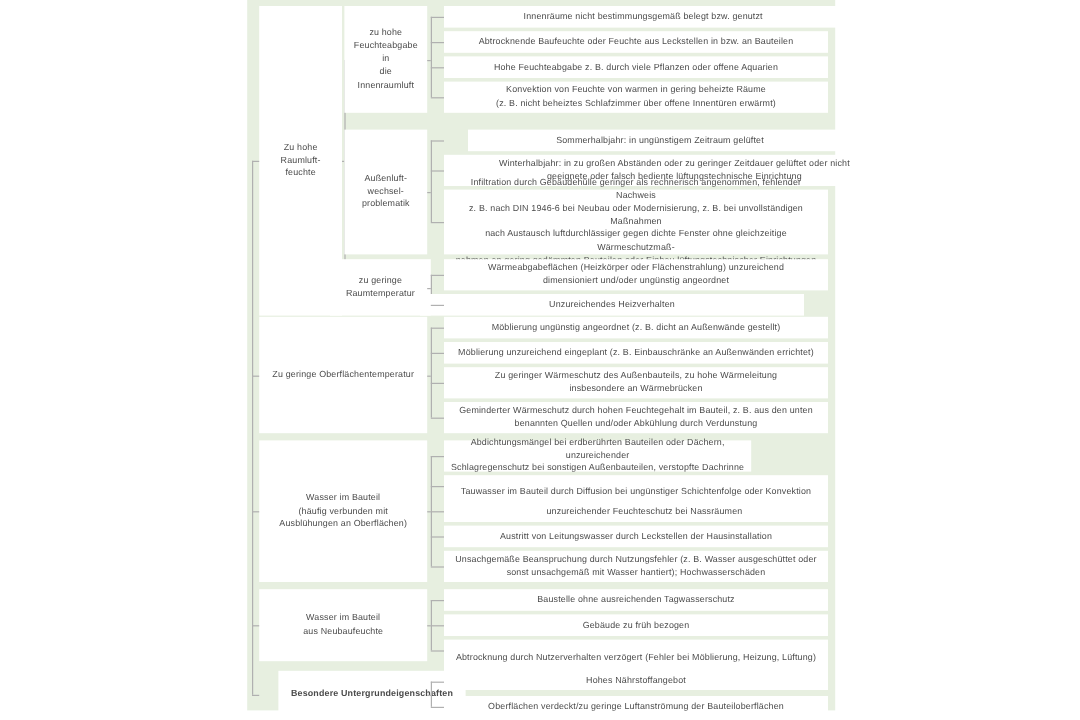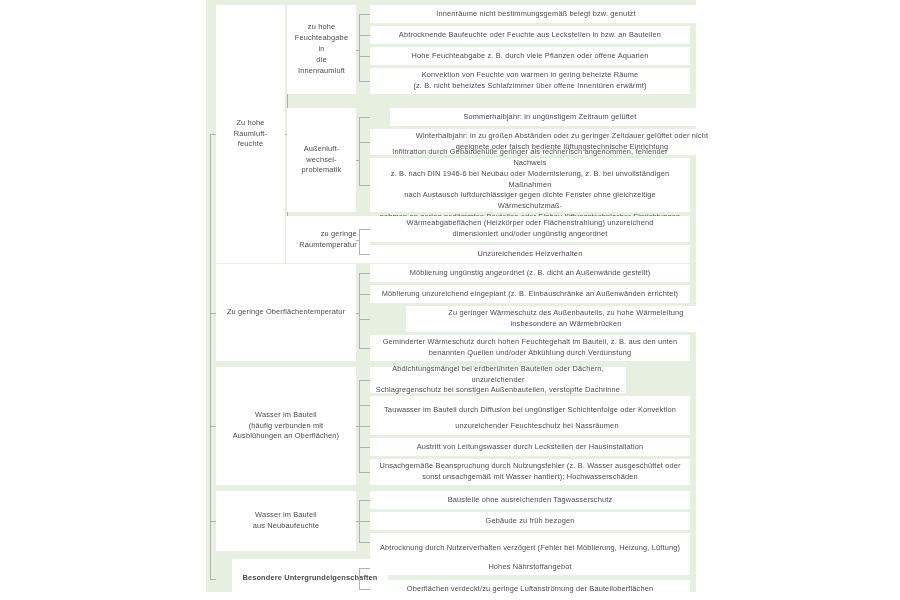--- a/index.html
+++ b/index.html
@@ -72,37 +72,37 @@
       <div class="box lvl2" style="left: 287px; top: 108px; width: 69px; height: 104px;">Außenluft-<br>wechsel-<br>problematik</div>
       <div class="ln h" style="left: 287px; top: 160px; width: 0px; height: 1px;"></div>
       <div class="ln v" style="left: 359px; top: 117px; width: 1px; height: 68px;"></div>
       <div class="ln h" style="left: 356px; top: 160px; width: 3px; height: 1px;"></div>
       <div class="box lvl3" style="left: 370px; top: 108px; width: 320px; height: 18px; margin-left: 20px;">Sommerhalbjahr: in ungünstigem Zeitraum gelüftet</div>
       <div class="ln h" style="left: 359px; top: 117px; width: 11px; height: 1px;"></div>
       <div class="box lvl3" style="left: 370px; top: 129px; width: 384px; height: 26px;">Winterhalbjahr: in zu großen Abständen oder zu geringer Zeitdauer gelüftet oder nicht<br>geeignete oder falsch bediente lüftungstechnische Einrichtung</div>
       <div class="ln h" style="left: 359px; top: 142px; width: 11px; height: 1px;"></div>
       <div class="box lvl3" style="left: 370px; top: 158px; width: 320px; height: 54px;">Infiltration durch Gebäudehülle geringer als rechnerisch angenommen, fehlender Nachweis<br>z. B. nach DIN 1946-6 bei Neubau oder Modernisierung, z. B. bei unvollständigen Maßnahmen<br>nach Austausch luftdurchlässiger gegen dichte Fenster ohne gleichzeitige Wärmeschutzmaß-<br>nahmen an gering gedämmten Bauteilen oder Einbau lüftungstechnischer Einrichtungen</div>
       <div class="ln h" style="left: 359px; top: 185px; width: 11px; height: 1px;"></div>
-      <div class="box lvl2" style="left: 286px; top: 216px; width: 84px; height: 47px; text-align: right;">zu geringe<br>Raumtemperatur</div>
+      <div class="box lvl2" style="left: 275px; top: 216px; width: 84px; height: 47px;">zu geringe<br>Raumtemperatur</div>
       <div class="ln h" style="left: 287px; top: 239.5px; width: 0px; height: 1px;"></div>
       <div class="ln v" style="left: 359px; top: 229px; width: 1px; height: 25px;"></div>
       <div class="ln h" style="left: 356px; top: 239.5px; width: 3px; height: 1px;"></div>
       <div class="box lvl3" style="left: 370px; top: 216px; width: 320px; height: 26px;">Wärmeabgabeflächen (Heizkörper oder Flächenstrahlung) unzureichend<br>dimensioniert und/oder ungünstig angeordnet</div>
       <div class="ln h" style="left: 359px; top: 229px; width: 11px; height: 1px;"></div>
-      <div class="box lvl3" style="left: 370px; top: 245px; width: 320px; height: 18px;">Unzureichendes Heizverhalten</div>
+      <div class="box lvl3" style="left: 350px; top: 245px; width: 320px; height: 18px;">Unzureichendes Heizverhalten</div>
       <div class="ln h" style="left: 359px; top: 254px; width: 11px; height: 1px;"></div>
       <div class="box lvl1 wide" style="left: 216px; top: 264px; width: 140px; height: 97px;">Zu geringe Oberflächentemperatur</div>
       <div class="ln h" style="left: 210px; top: 312.5px; width: 6px; height: 1px;"></div>
       <div class="ln v" style="left: 359px; top: 273px; width: 1px; height: 75px;"></div>
       <div class="ln h" style="left: 356px; top: 312.5px; width: 3px; height: 1px;"></div>
       <div class="box lvl3" style="left: 370px; top: 264px; width: 320px; height: 18px;">Möblierung ungünstig angeordnet (z. B. dicht an Außenwände gestellt)</div>
       <div class="ln h" style="left: 359px; top: 273px; width: 11px; height: 1px;"></div>
       <div class="box lvl3" style="left: 370px; top: 285px; width: 320px; height: 18px;">Möblierung unzureichend eingeplant (z. B. Einbauschränke an Außenwänden errichtet)</div>
       <div class="ln h" style="left: 359px; top: 294px; width: 11px; height: 1px;"></div>
-      <div class="box lvl3" style="left: 370px; top: 306px; width: 320px; height: 26px; margin-left: 36px;">Zu geringer Wärmeschutz des Außenbauteils, zu hohe Wärmeleitung<br>insbesondere an Wärmebrücken</div>
+      <div class="box lvl3" style="left: 370px; top: 306px; width: 320px; height: 26px;">Zu geringer Wärmeschutz des Außenbauteils, zu hohe Wärmeleitung<br>insbesondere an Wärmebrücken</div>
       <div class="ln h" style="left: 359px; top: 319px; width: 11px; height: 1px;"></div>
       <div class="box lvl3" style="left: 370px; top: 335px; width: 320px; height: 26px;">Geminderter Wärmeschutz durch hohen Feuchtegehalt im Bauteil, z. B. aus den unten<br>benannten Quellen und/oder Abkühlung durch Verdunstung</div>
       <div class="ln h" style="left: 359px; top: 348px; width: 11px; height: 1px;"></div>
       <div class="box lvl1 wide" style="left: 216px; top: 367px; width: 140px; height: 118px;">Wasser im Bauteil<br>(häufig verbunden mit<br>Ausblühungen an Oberflächen)</div>
       <div class="ln h" style="left: 210px; top: 426px; width: 6px; height: 1px;"></div>
       <div class="ln v" style="left: 359px; top: 380px; width: 1px; height: 92px;"></div>
       <div class="ln h" style="left: 356px; top: 426px; width: 3px; height: 1px;"></div>
       <div class="box lvl3" style="left: 370px; top: 367px; width: 256px; height: 26px;">Abdichtungsmängel bei erdberührten Bauteilen oder Dächern, unzureichender<br>Schlagregenschutz bei sonstigen Außenbauteilen, verstopfte Dachrinne</div>
       <div class="ln h" style="left: 359px; top: 380px; width: 11px; height: 1px;"></div>
       <div class="box lvl3" style="left: 370px; top: 396px; width: 320px; height: 28px;">Tauwasser im Bauteil durch Diffusion bei ungünstiger Schichtenfolge oder Konvektion</div>

